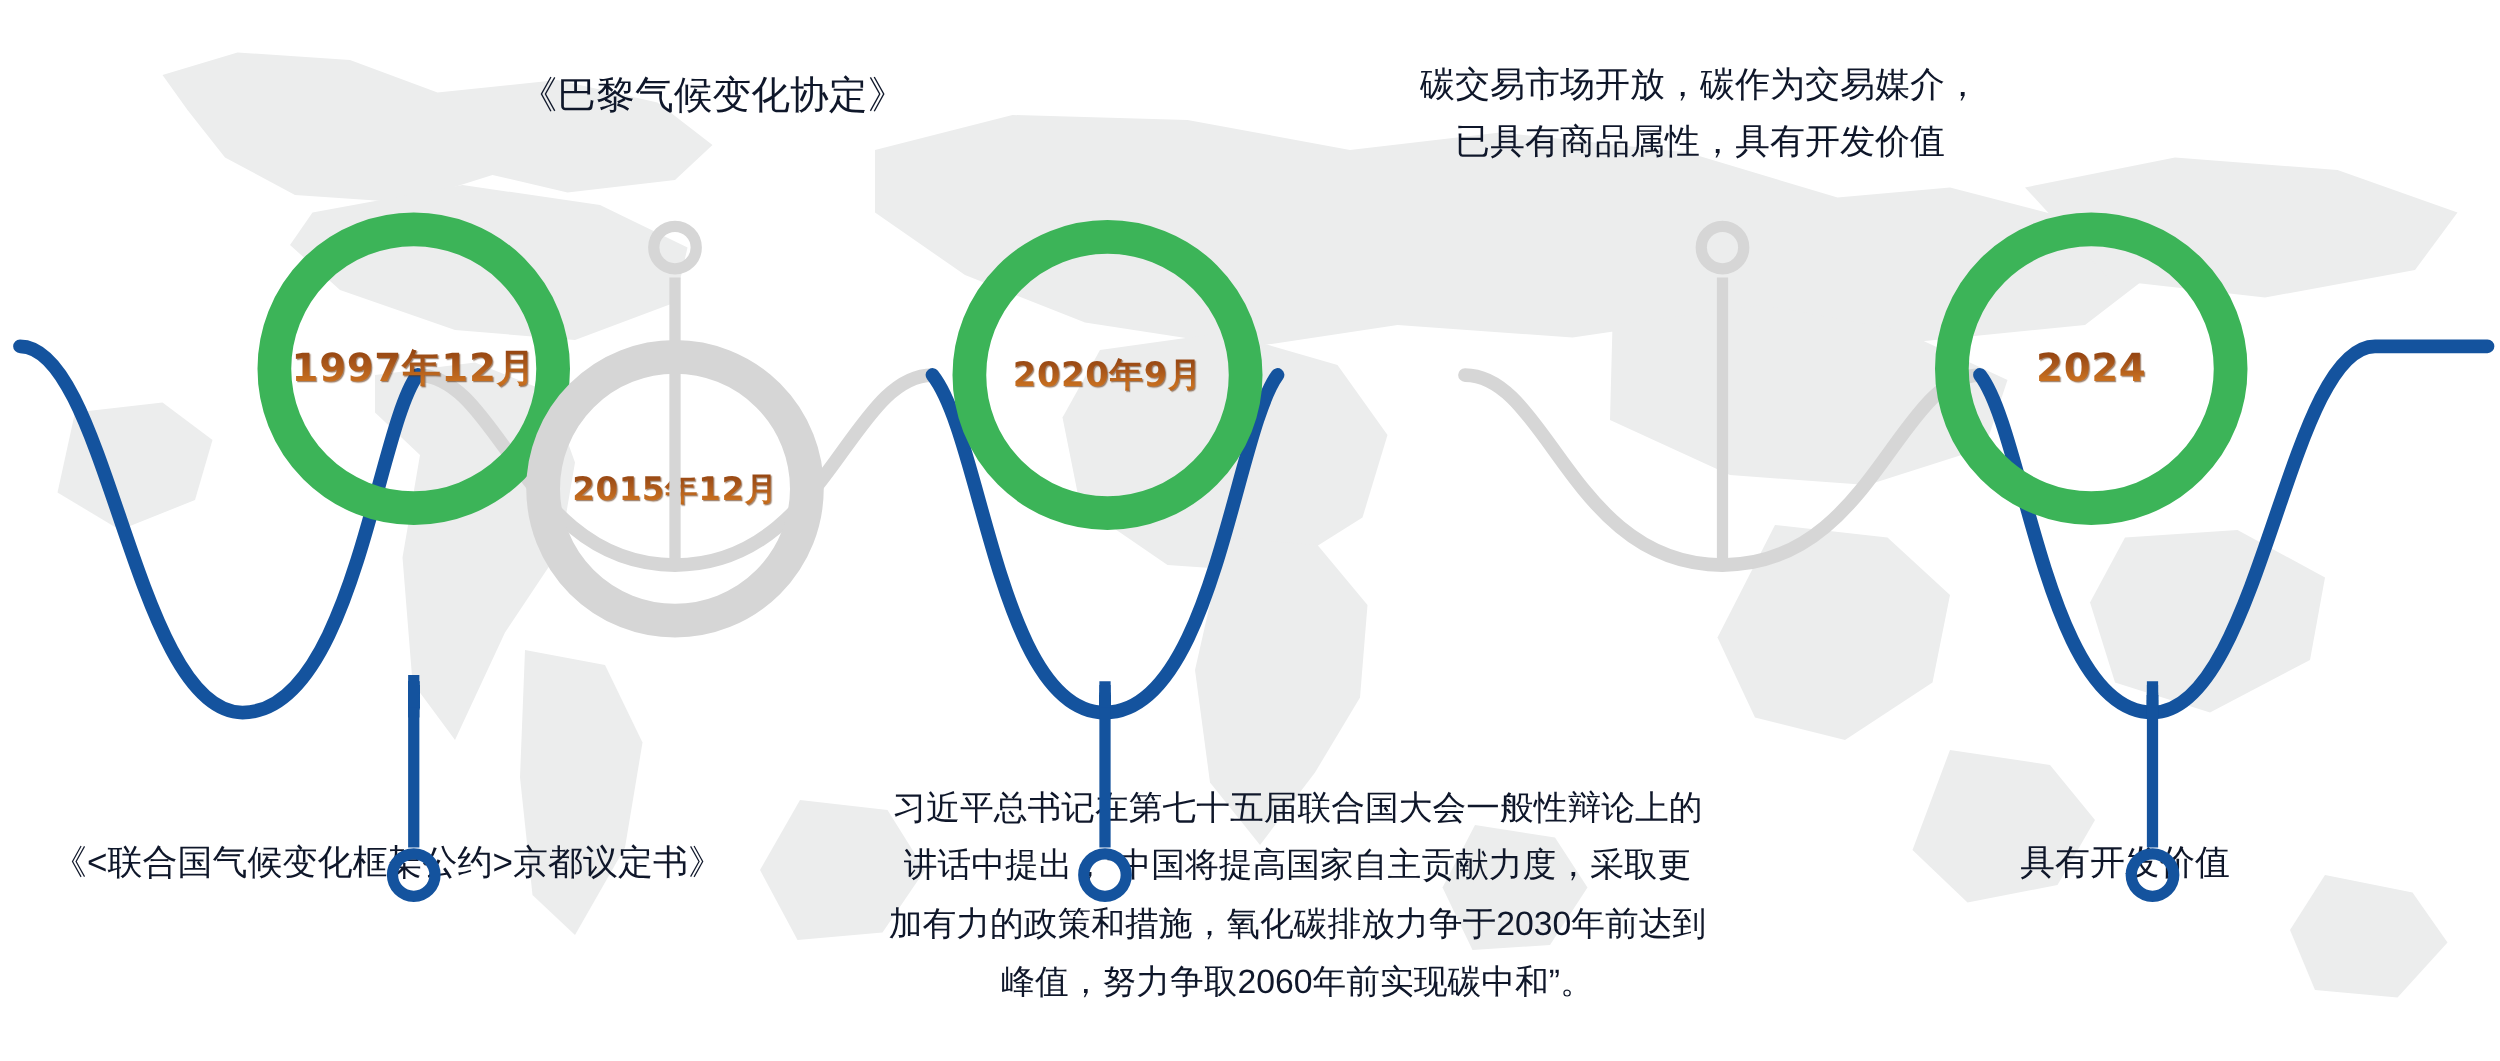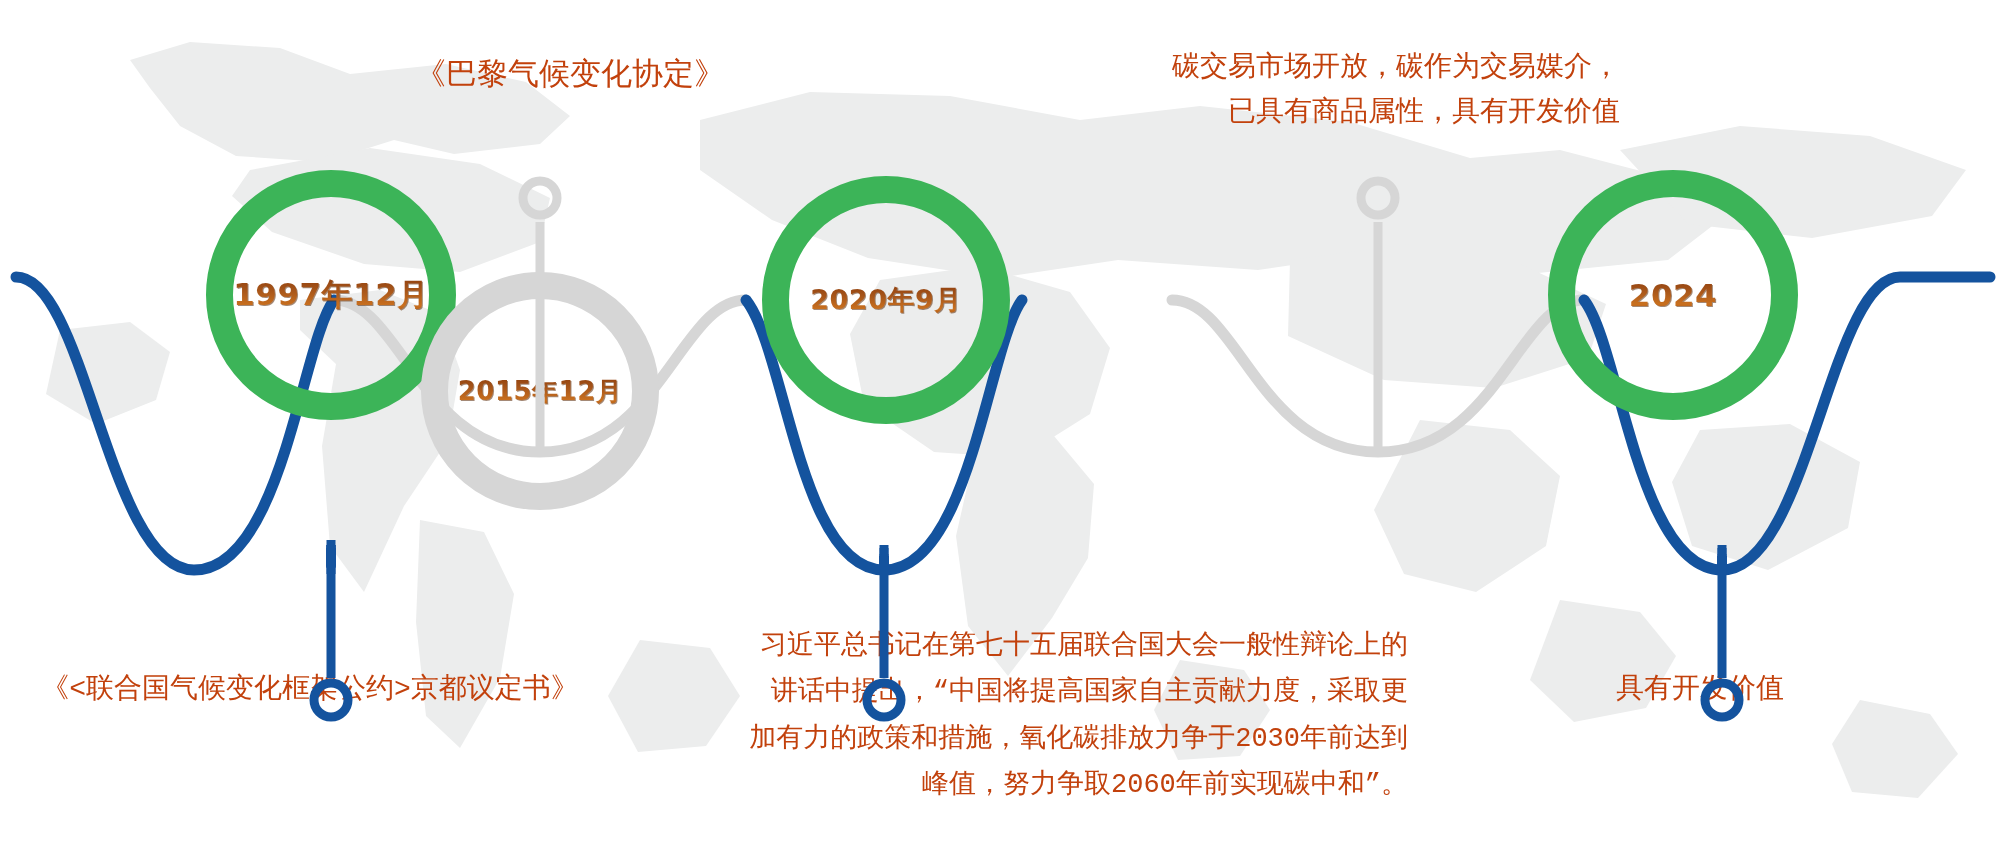--- a/index.html
+++ b/index.html
@@ -42,27 +42,27 @@
     background-clip:text;
     color:transparent;
     text-shadow:0 0 0 rgba(0,0,0,0);
     filter:drop-shadow(1px 1px 0 rgba(90,40,5,.55));
     font-family:"DejaVu Sans","Liberation Sans",sans-serif;
   }
 
   
   .txt{
     position:absolute;
-    color:#c2410c;
-    font-family:Liberation Mono, monospace;
+    color:#0f172a;
+    font-family:Liberation Sans, sans-serif;
     line-height:1.55;
     white-space:pre-line;
   }
   .txt.center{text-align:center;}
-  .txt.left{text-align:right;}
+  .txt.left{text-align:center;}
 </style>
 </head>
 <body>
 
 <div id="stage">
 
   <svg class="layer" id="bgmap" viewBox="0 0 2000 849" aria-hidden="true">
     <g fill="#eceded">
       <path d="M130,60 l60,-18 90,6 70,26 96,-10 80,18 44,34 -30,28 -86,10 -60,-14 -70,22 -88,-6 -56,-30 -30,-38z"></path>
       <path d="M250,170 l120,-22 110,16 70,34 -10,44 -80,30 -96,-8 -92,-32 -40,-36z"></path>

